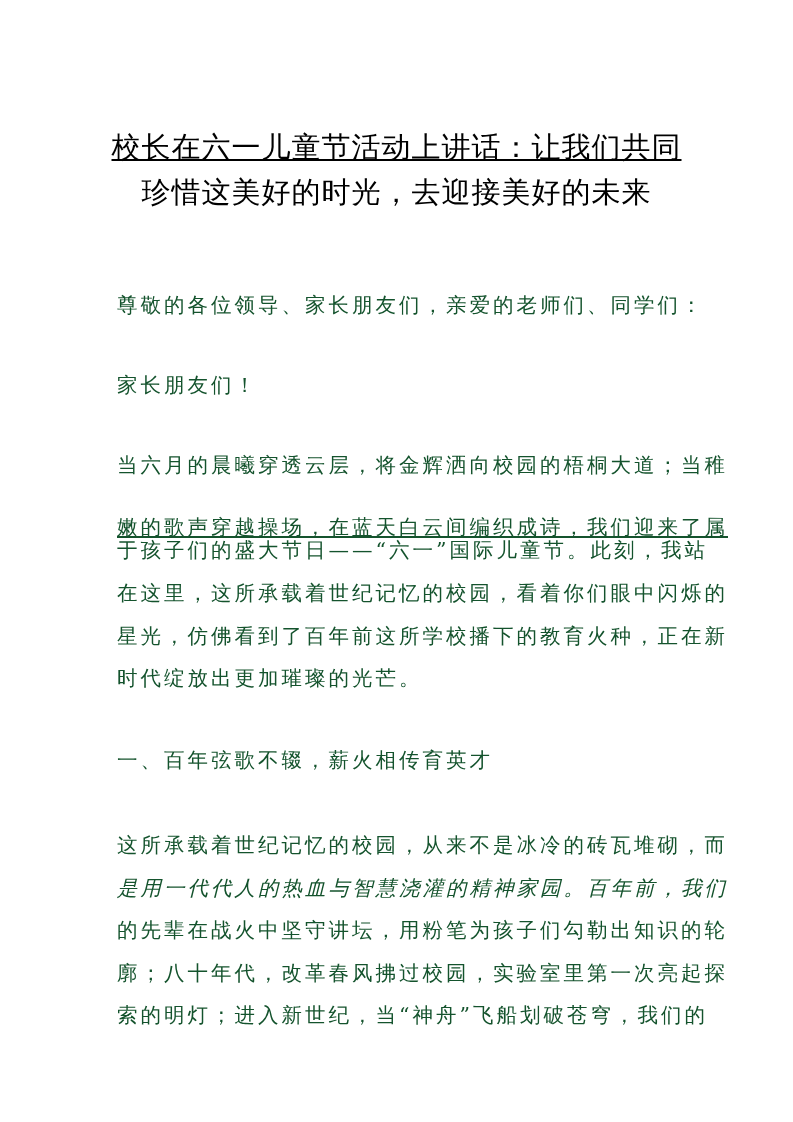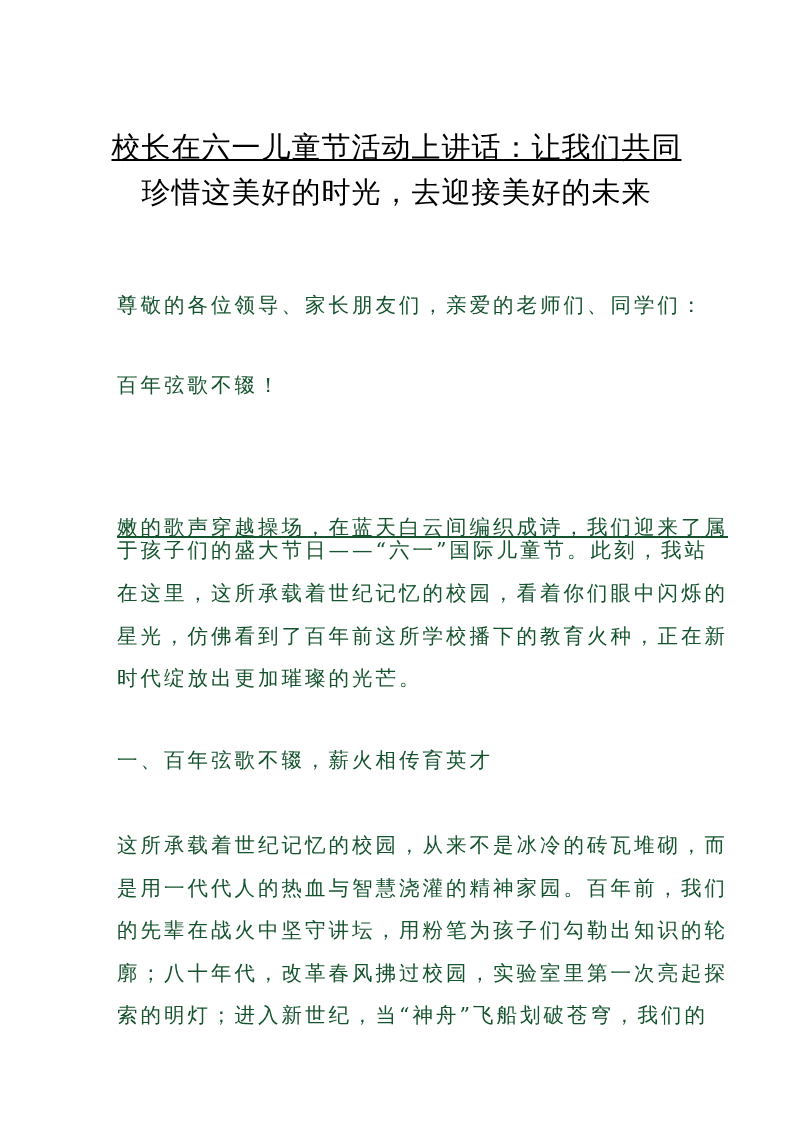--- a/index.html
+++ b/index.html
@@ -51,29 +51,30 @@
 </head>
 <body>
 
 <div class="page">
 
   <div class="title" style="top:125px;text-decoration:underline;">校长在六一儿童节活动上讲话：让我们共同</div>
   <div class="title" style="top:170px;">珍惜这美好的时光，去迎接美好的未来</div>
 
   <div class="line last" style="top:291px;">尊敬的各位领导、家长朋友们，亲爱的老师们、同学们：</div>
 
-  <div class="line last" style="top:371px;">百年弦歌不辍！</div>
+  <div class="line last" style="top:371px;">家长朋友们！</div>
 
+  <div class="line" style="top:451px;">当六月的晨曦穿透云层，将金辉洒向校园的梧桐大道；当稚</div>
   <div class="line" style="top:513px;text-decoration:underline;">嫩的歌声穿越操场，在蓝天白云间编织成诗，我们迎来了属</div>
   <div class="line" style="top:536px;">于孩子们的盛大节日——“六一”国际儿童节。此刻，我站</div>
   <div class="line" style="top:579px;">在这里，这所承载着世纪记忆的校园，看着你们眼中闪烁的</div>
   <div class="line" style="top:622px;">星光，仿佛看到了百年前这所学校播下的教育火种，正在新</div>
   <div class="line last" style="top:664px;">时代绽放出更加璀璨的光芒。</div>
 
   <div class="line last" style="top:746px;">一、百年弦歌不辍，薪火相传育英才</div>
 
   <div class="line" style="top:831px;">这所承载着世纪记忆的校园，从来不是冰冷的砖瓦堆砌，而</div>
-  <div class="line" style="top:874px;">是用一代代人的热血与智慧浇灌的精神家园。百年前，我们</div>
+  <div class="line" style="top:874px;font-style:italic;">是用一代代人的热血与智慧浇灌的精神家园。百年前，我们</div>
   <div class="line" style="top:916px;">的先辈在战火中坚守讲坛，用粉笔为孩子们勾勒出知识的轮</div>
   <div class="line" style="top:959px;">廓；八十年代，改革春风拂过校园，实验室里第一次亮起探</div>
   <div class="line" style="top:1001px;">索的明灯；进入新世纪，当“神舟”飞船划破苍穹，我们的</div>
 
 </div>
 
 </body></html>

